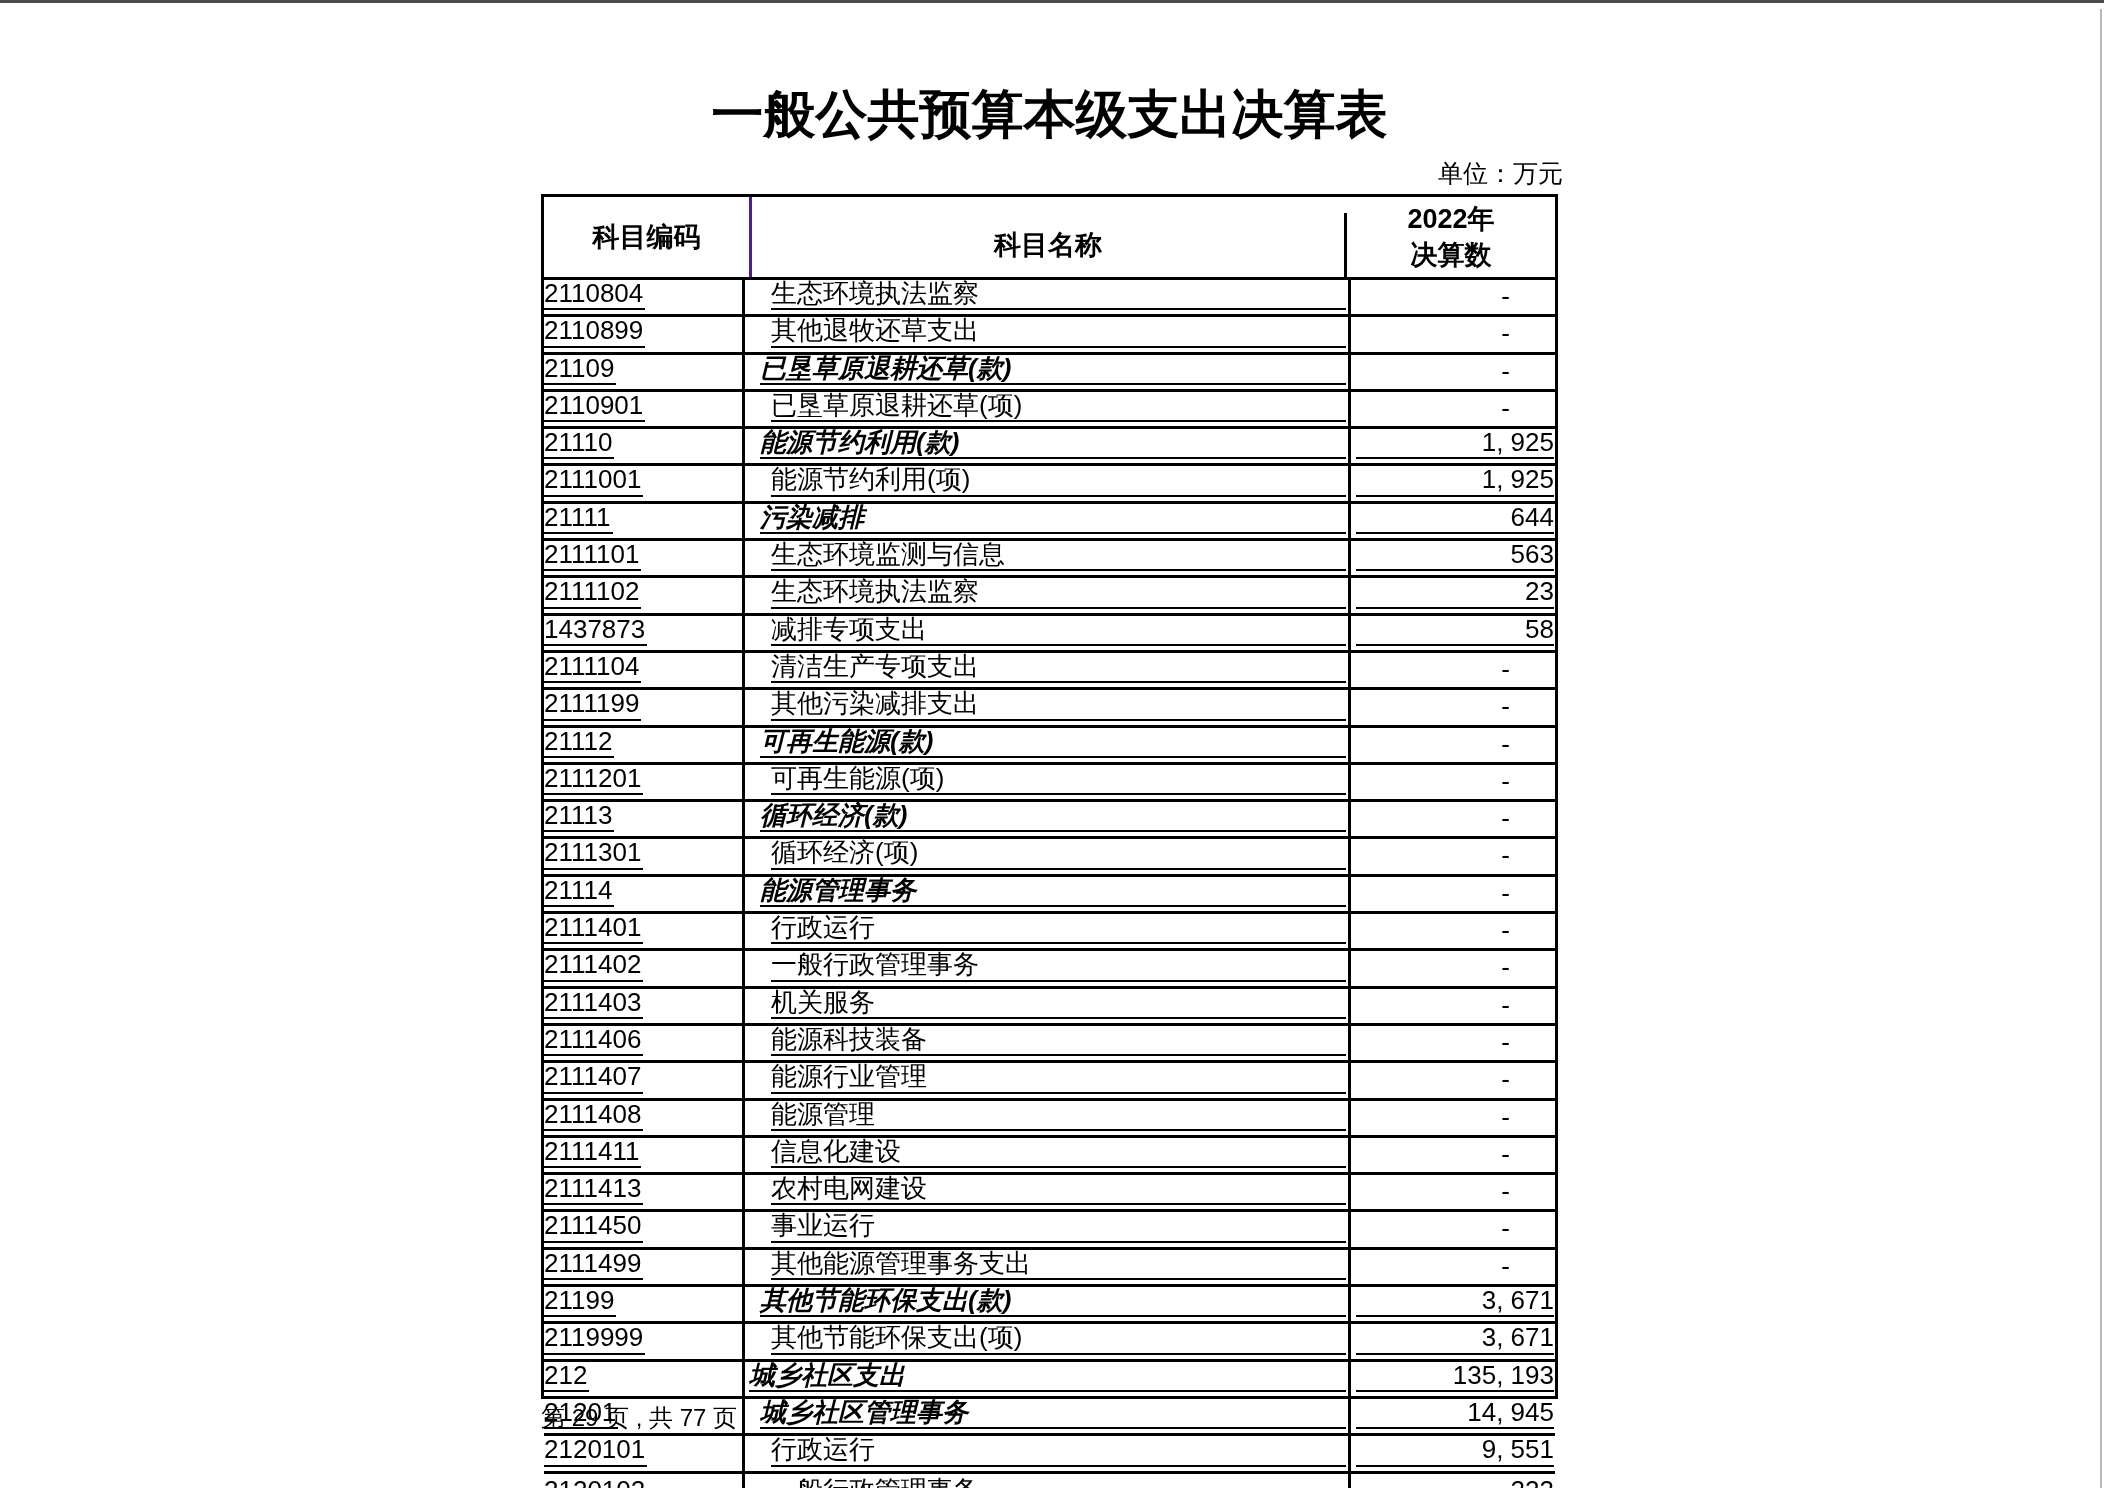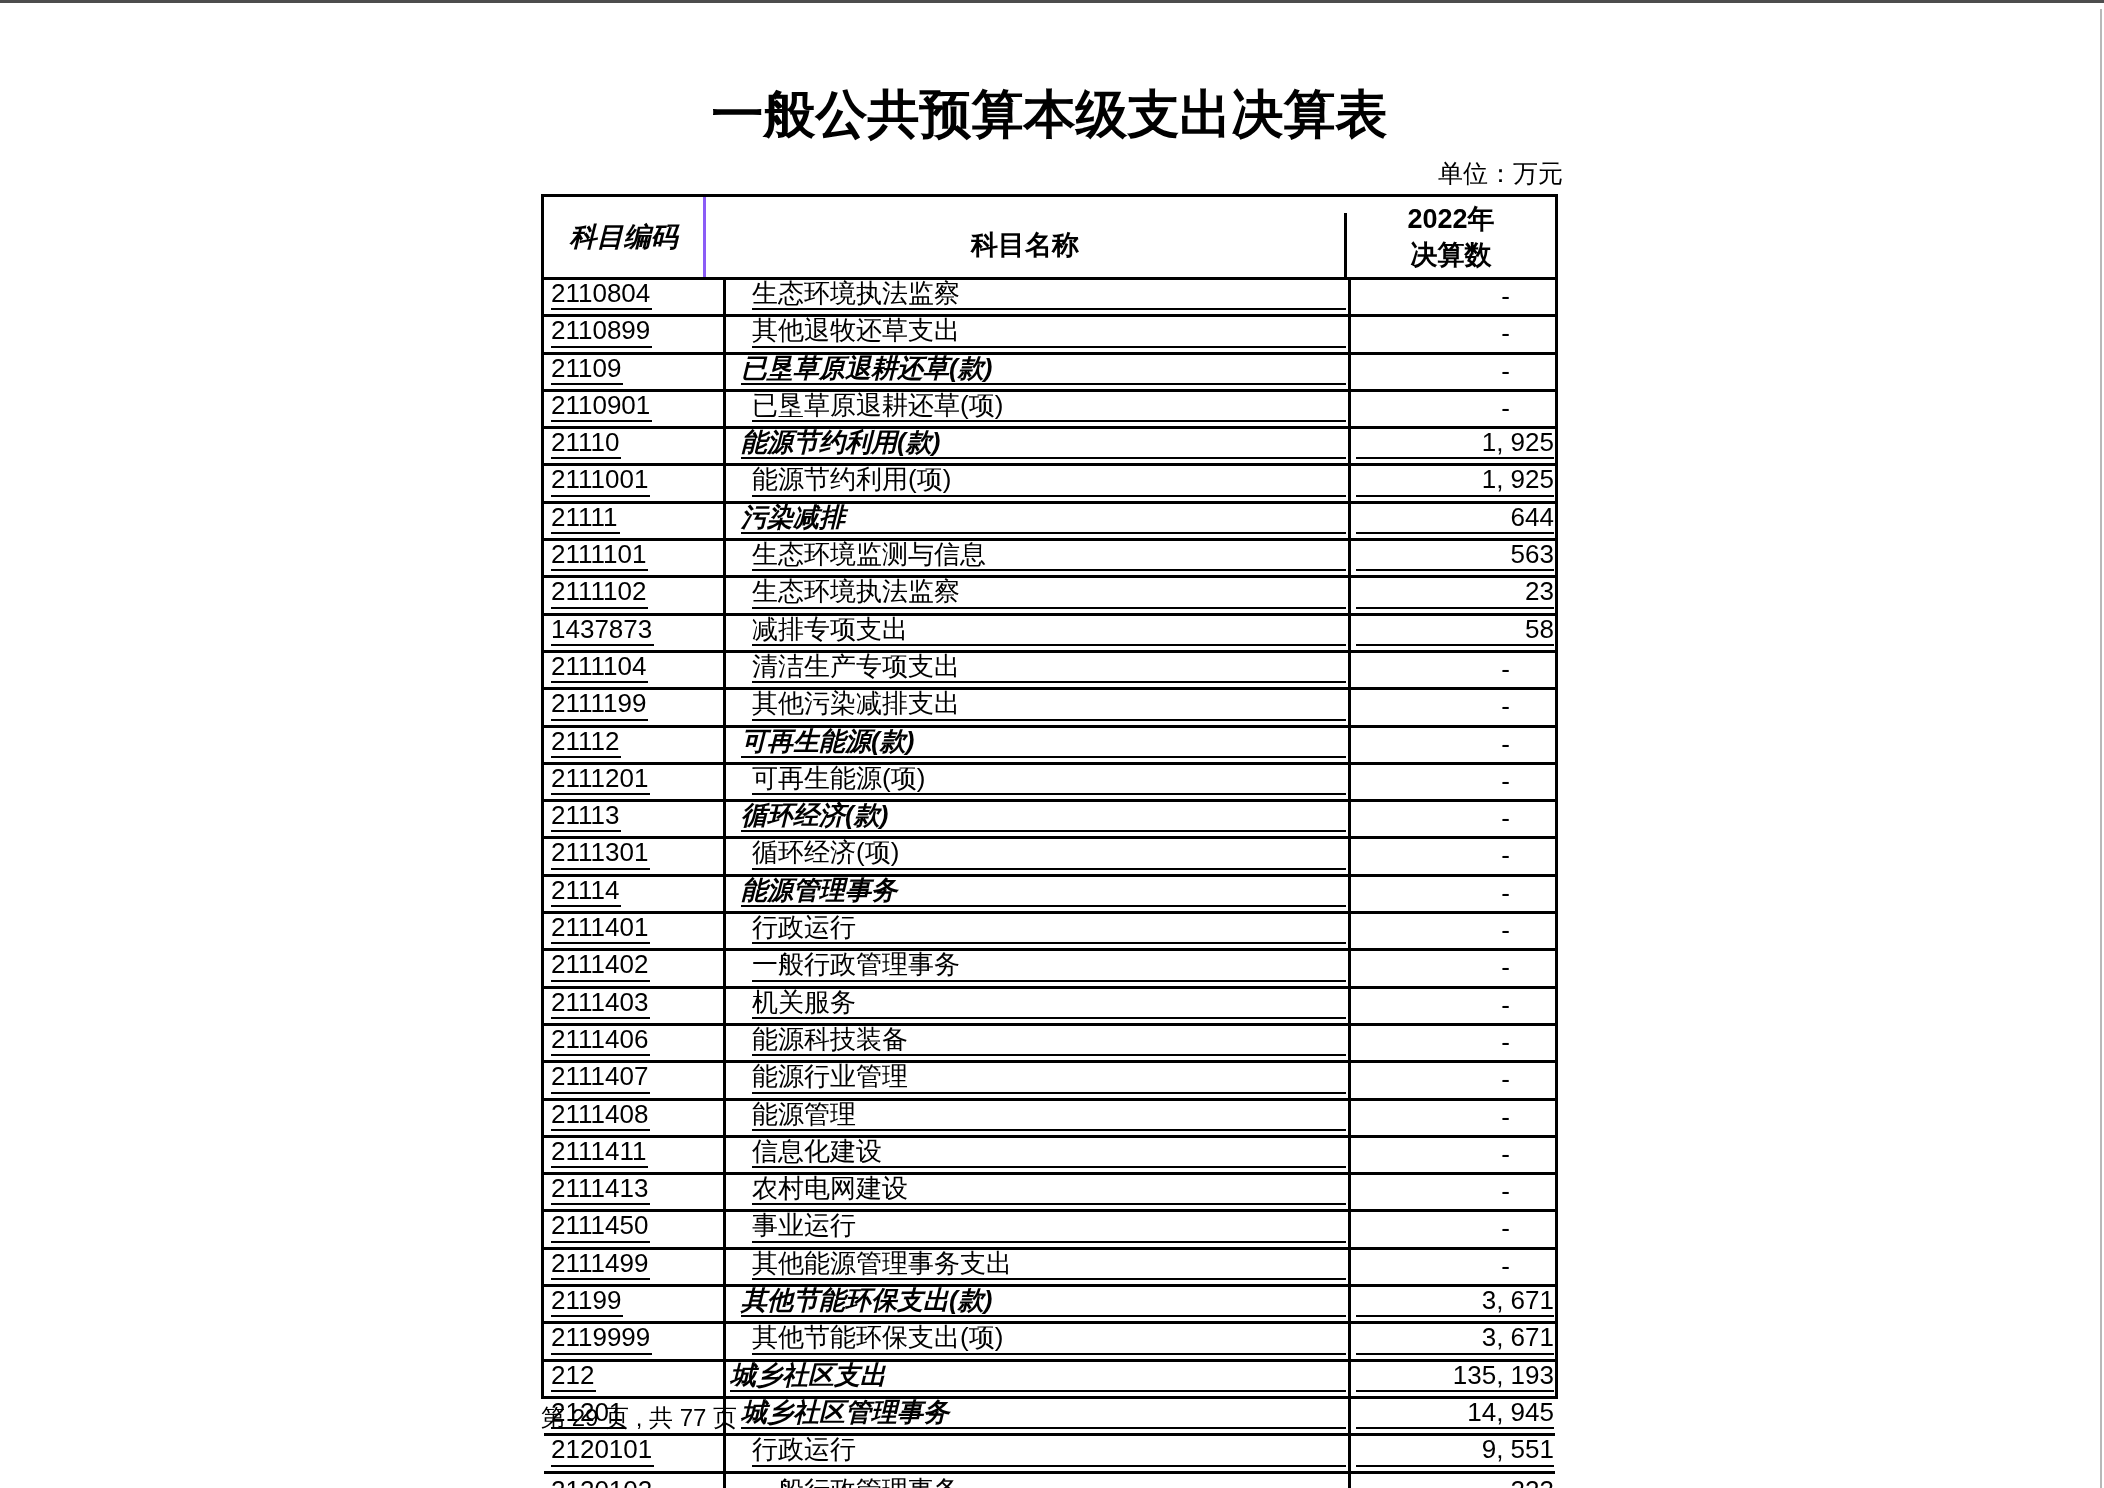--- a/index.html
+++ b/index.html
@@ -19,28 +19,28 @@
     position:absolute;left:546px;top:157px;width:1017px;
     text-align:right;font-size:25px;
   }
   .budget-table{
     position:absolute;left:541px;top:194px;width:1017px;height:1205px;
     border:3px solid #000;box-sizing:border-box;
     display:flex;flex-direction:column;background:#fff;
   }
   .thead{height:83px;min-height:83px;border-bottom:3px solid #000;box-sizing:border-box;display:flex;}
   .th{display:flex;align-items:center;justify-content:center;font-weight:bold;font-size:27px;box-sizing:border-box;}
-  .th-code{width:162px;border-right:3px solid #8b5cf6;font-style:italic;}
+  .th-code{width:208px;border-right:3px solid #4c1d95;}
   .th-name{flex:1;border-right:3px solid #000;margin-top:16px;}
   .th-value{width:208px;flex-direction:column;line-height:1.35;}
   .tbody{flex:1;display:grid;grid-auto-rows:1fr;}
   .row{display:flex;border-bottom:3px solid #000;box-sizing:border-box;font-size:26px;}
   .row:last-child{border-bottom:none;}
   .cell{display:flex;align-items:flex-end;box-sizing:border-box;padding-bottom:4px;}
-  .cell-code{width:182px;border-right:3px solid #000;padding-left:7px;}
+  .cell-code{width:201px;border-right:3px solid #000;}
   .cell-code span{display:inline-block;border-bottom:2px solid #000;padding:0 2px 1px 0;line-height:1.05;}
   .cell-name{flex:1;border-right:3px solid #000;padding-right:2px;}
   .cell-name span{flex:1;border-bottom:2px solid #000;padding-bottom:1px;line-height:1.05;}
   .lvl0 .cell-name span{margin-left:4px;}
   .lvl1 .cell-name span{margin-left:15px;}
   .lvl2 .cell-name span{margin-left:26px;}
   .row.bold .cell-name span{font-weight:bold;font-style:italic;}
   .cell-value{width:204px;justify-content:flex-end;padding-left:5px;padding-right:1px;}
   .cell-value span{line-height:1.05;}
   .cell-value span.num{flex:1;text-align:right;border-bottom:2px solid #000;padding-bottom:1px;}

